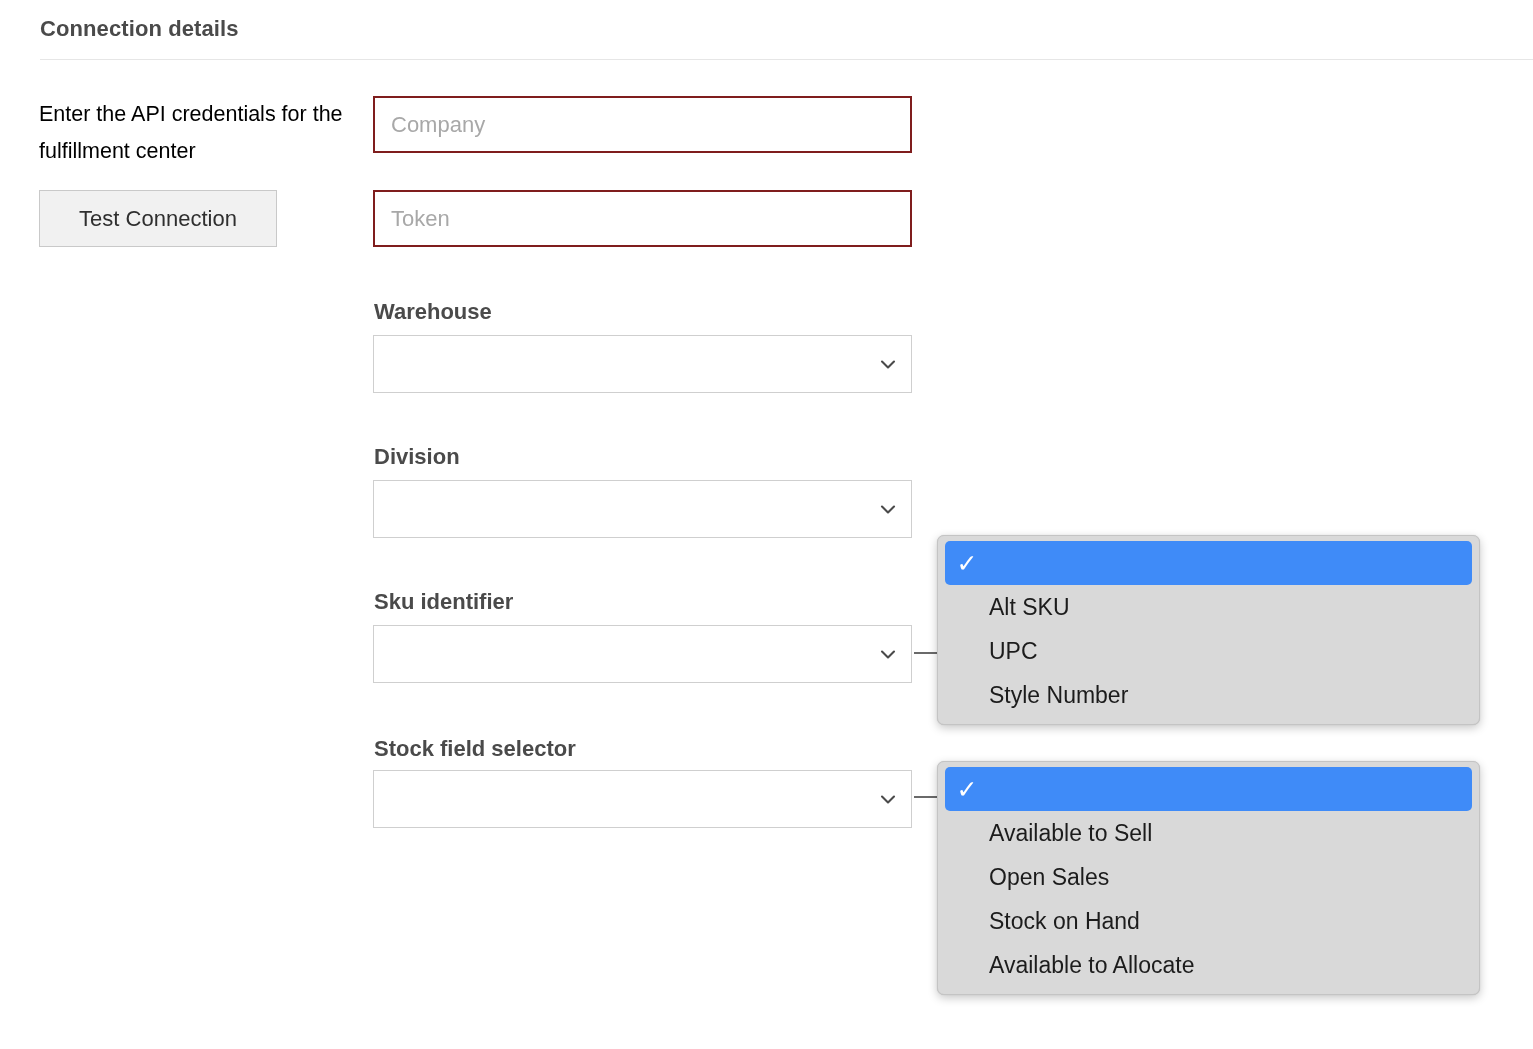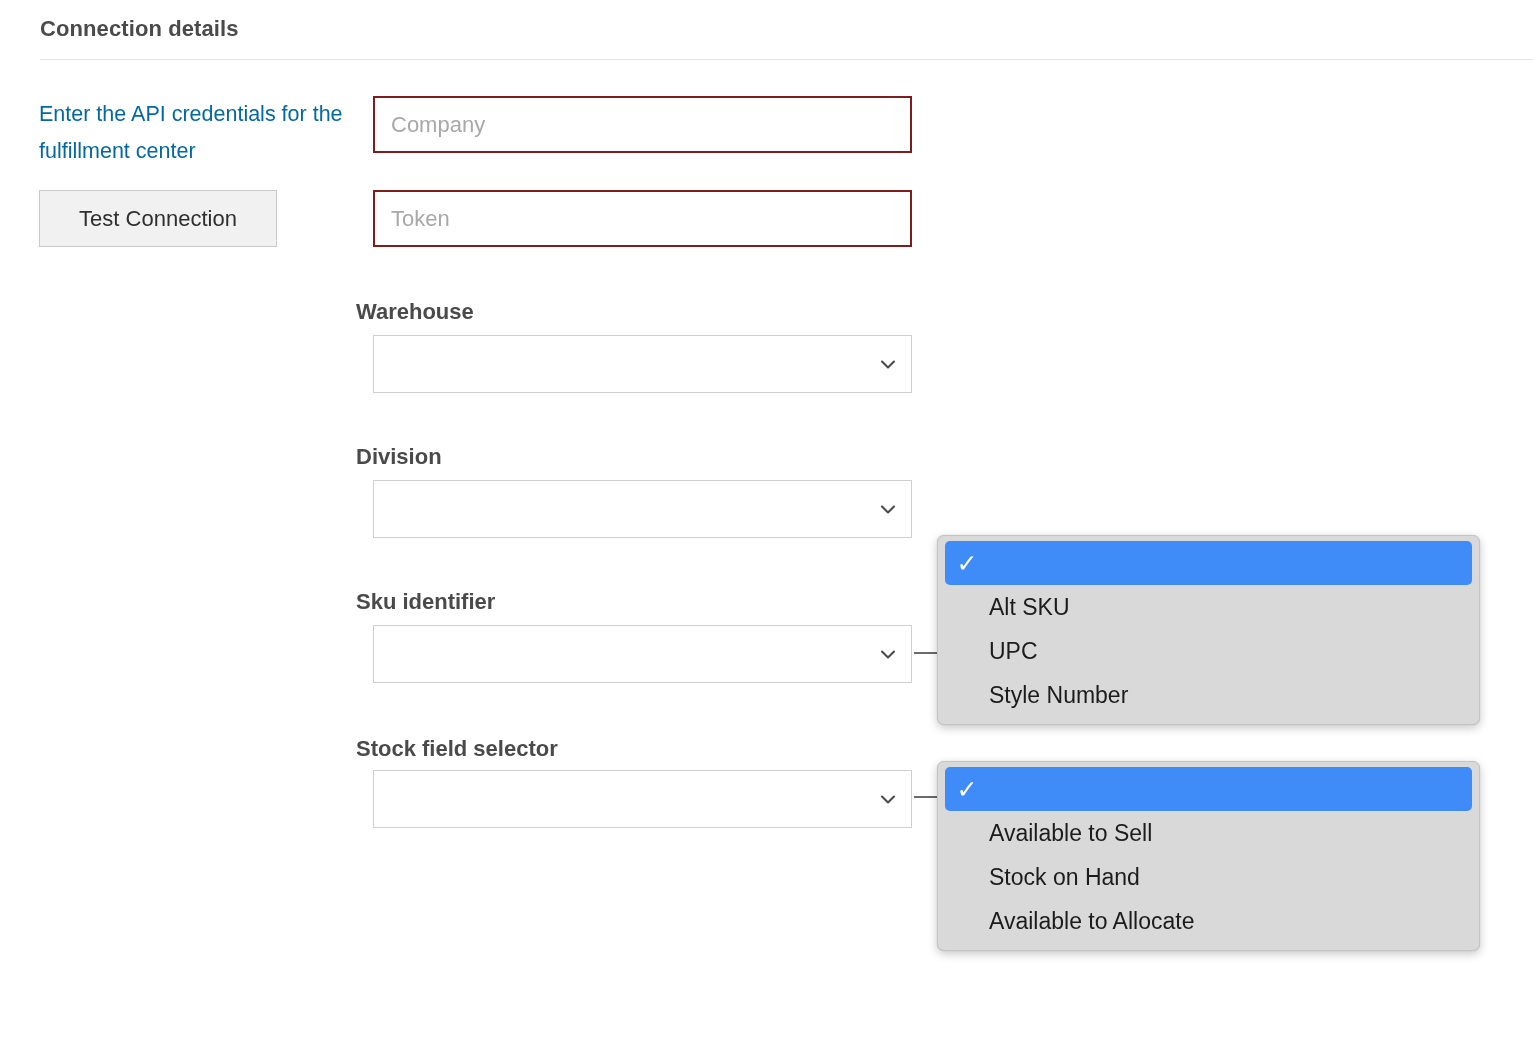--- a/index.html
+++ b/index.html
@@ -37,21 +37,21 @@
   }
 
   
   .help-text {
     position: absolute;
     left: 39px;
     top: 96px;
     width: 320px;
     font-size: 21.5px;
     line-height: 37px;
-    color: #0369a1;
+    color: #000000;
   }
   .test-connection-button {
     position: absolute;
     left: 39px;
     top: 190px;
     width: 238px;
     height: 57px;
     background: #f1f1f1;
     border: 1px solid #c9c9c9;
     box-sizing: border-box;
@@ -77,21 +77,21 @@
     font-size: 22px;
     font-family: "Liberation Sans", sans-serif;
     color: #2f2f2f;
     padding: 0 16px;
     outline: none;
   }
   .field-input::placeholder { color: #a8a8a8; opacity: 1; }
 
   .field-label {
     position: absolute;
-    left: 356px;
+    left: 374px;
     font-size: 22px;
     font-weight: bold;
     color: #4a4a4a;
     white-space: nowrap;
   }
   .field-select {
     position: absolute;
     left: 373px;
     width: 539px;
     height: 58px;
@@ -231,19 +231,23 @@
   <div class="popup-row selected">
     <span class="check-slot">✓</span>
     <span class="row-label"></span>
   </div>
   <div class="popup-row">
     <span class="check-slot"></span>
     <span class="row-label">Available to Sell</span>
   </div>
   <div class="popup-row">
     <span class="check-slot"></span>
+    <span class="row-label">Open Sales</span>
+  </div>
+  <div class="popup-row">
+    <span class="check-slot"></span>
     <span class="row-label">Stock on Hand</span>
   </div>
   <div class="popup-row">
     <span class="check-slot"></span>
     <span class="row-label">Available to Allocate</span>
   </div>
 </div>
 
 </body></html>

